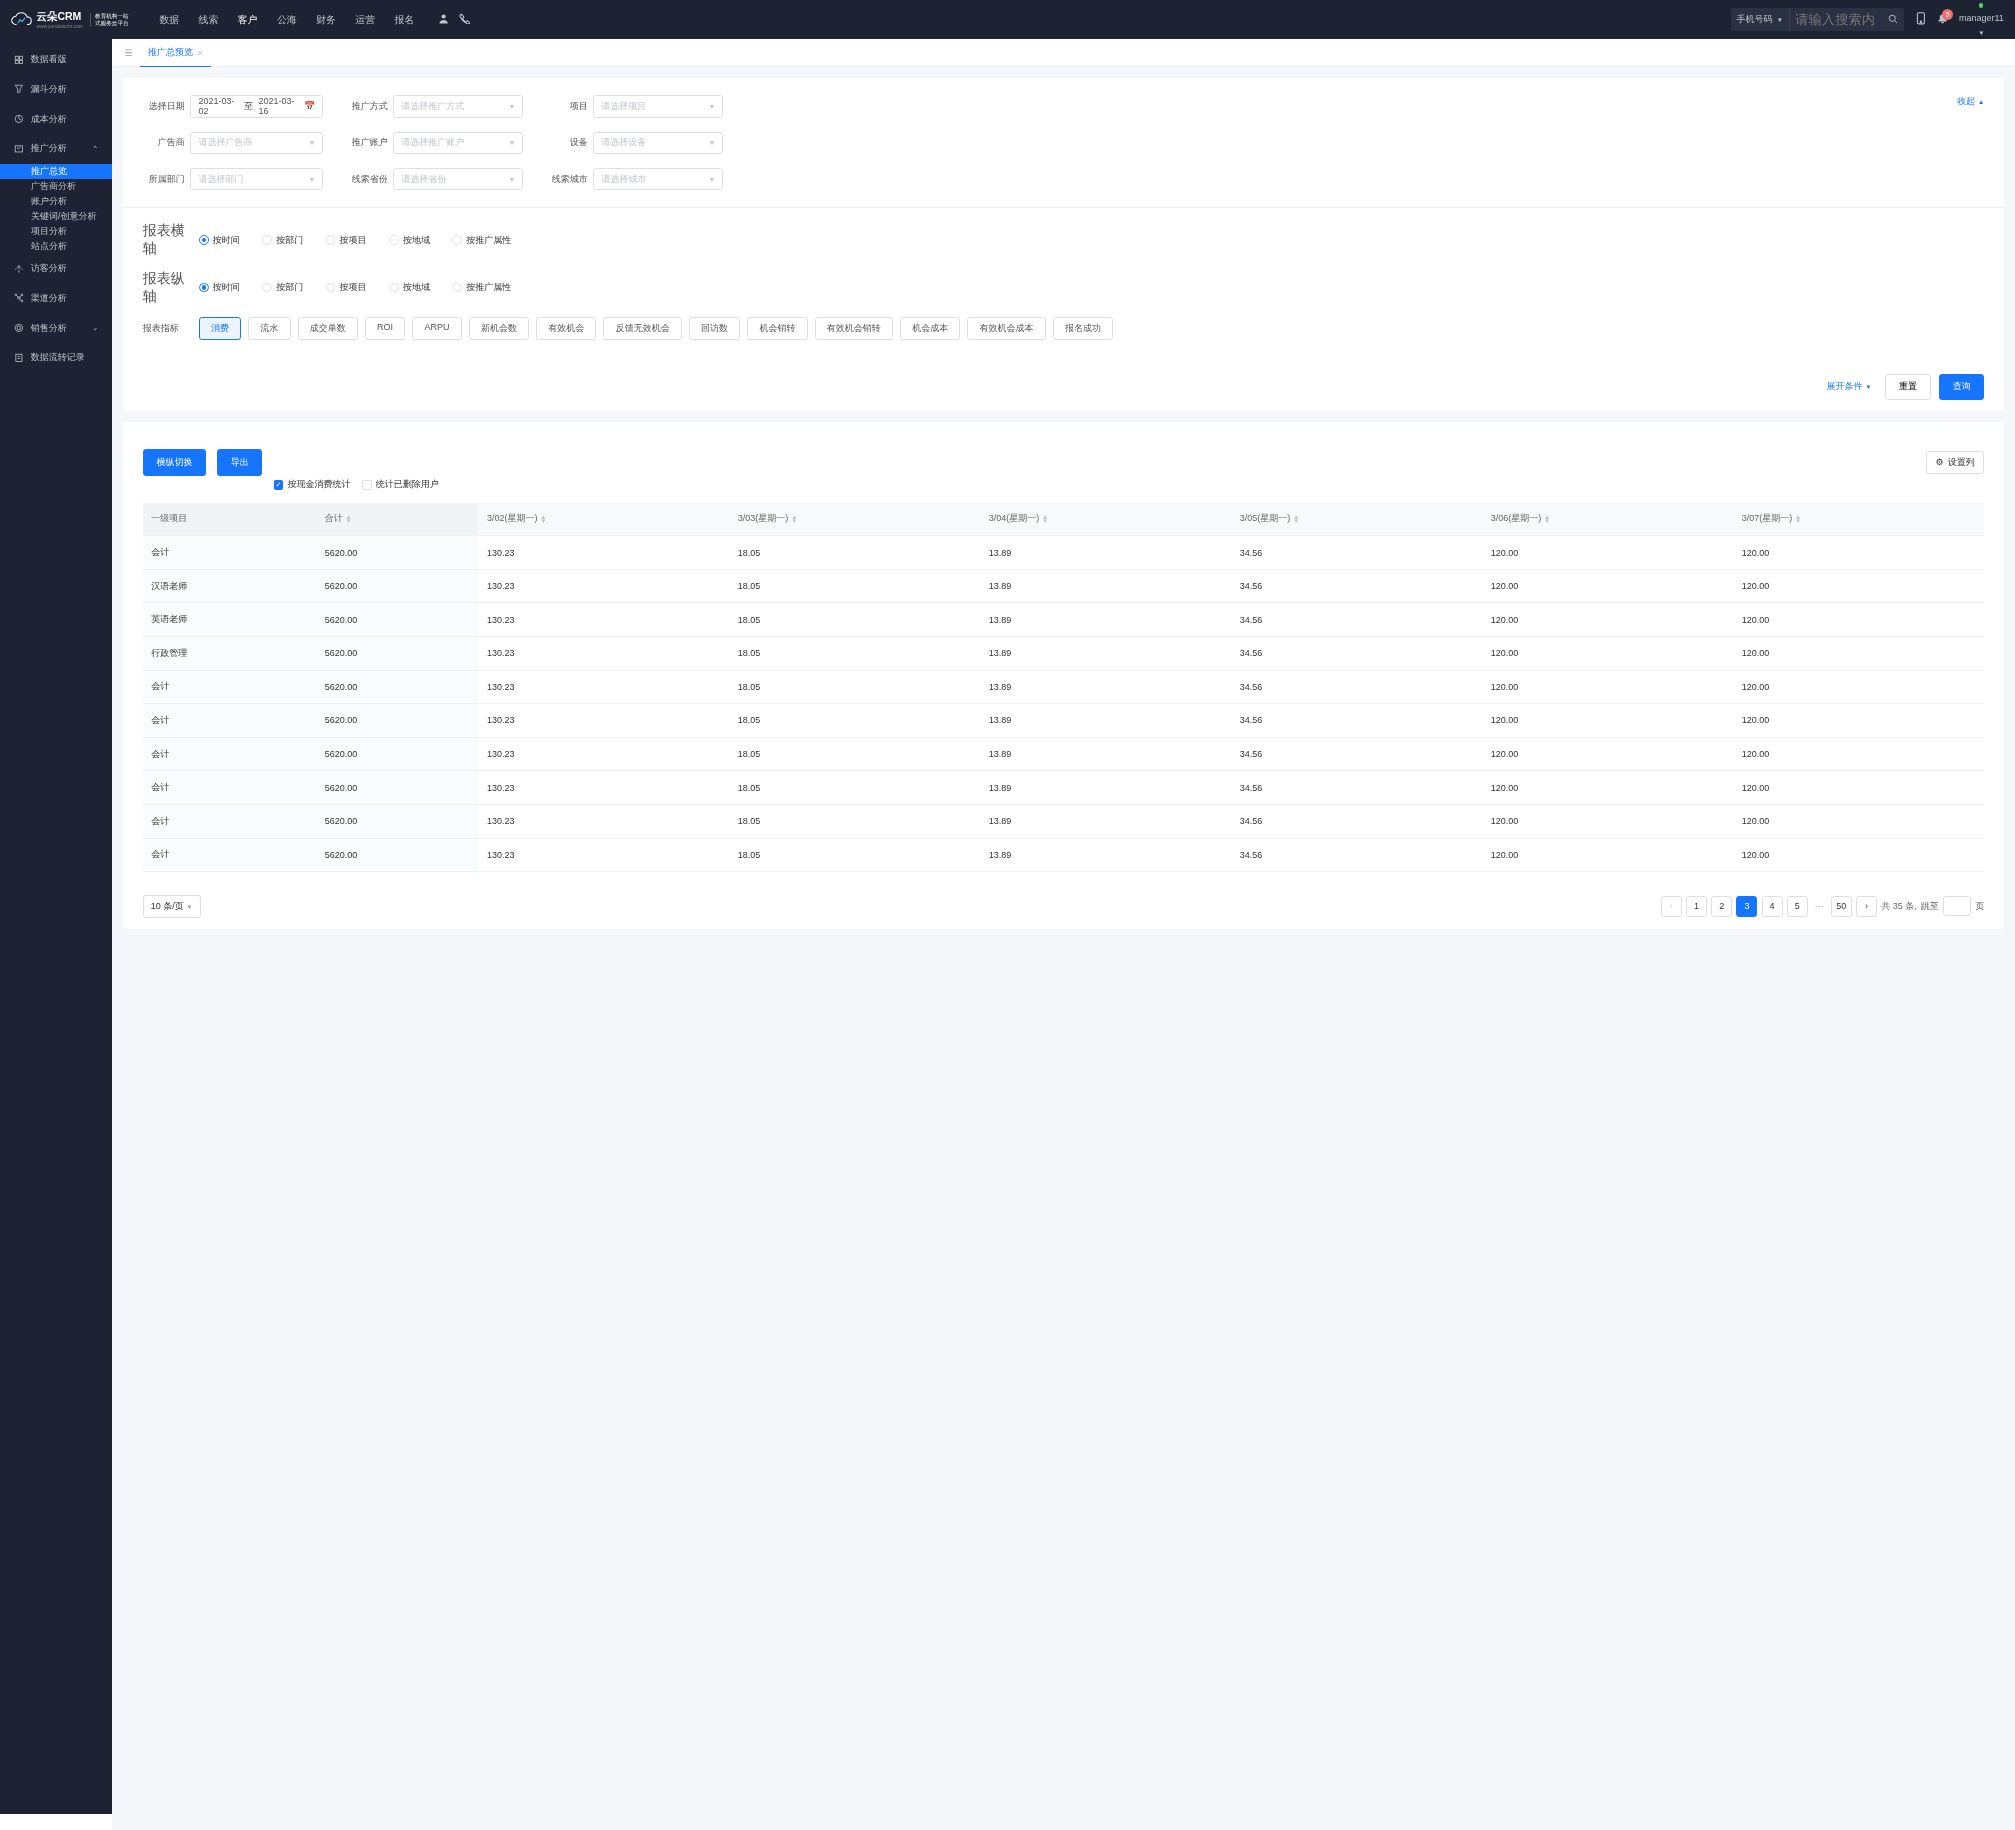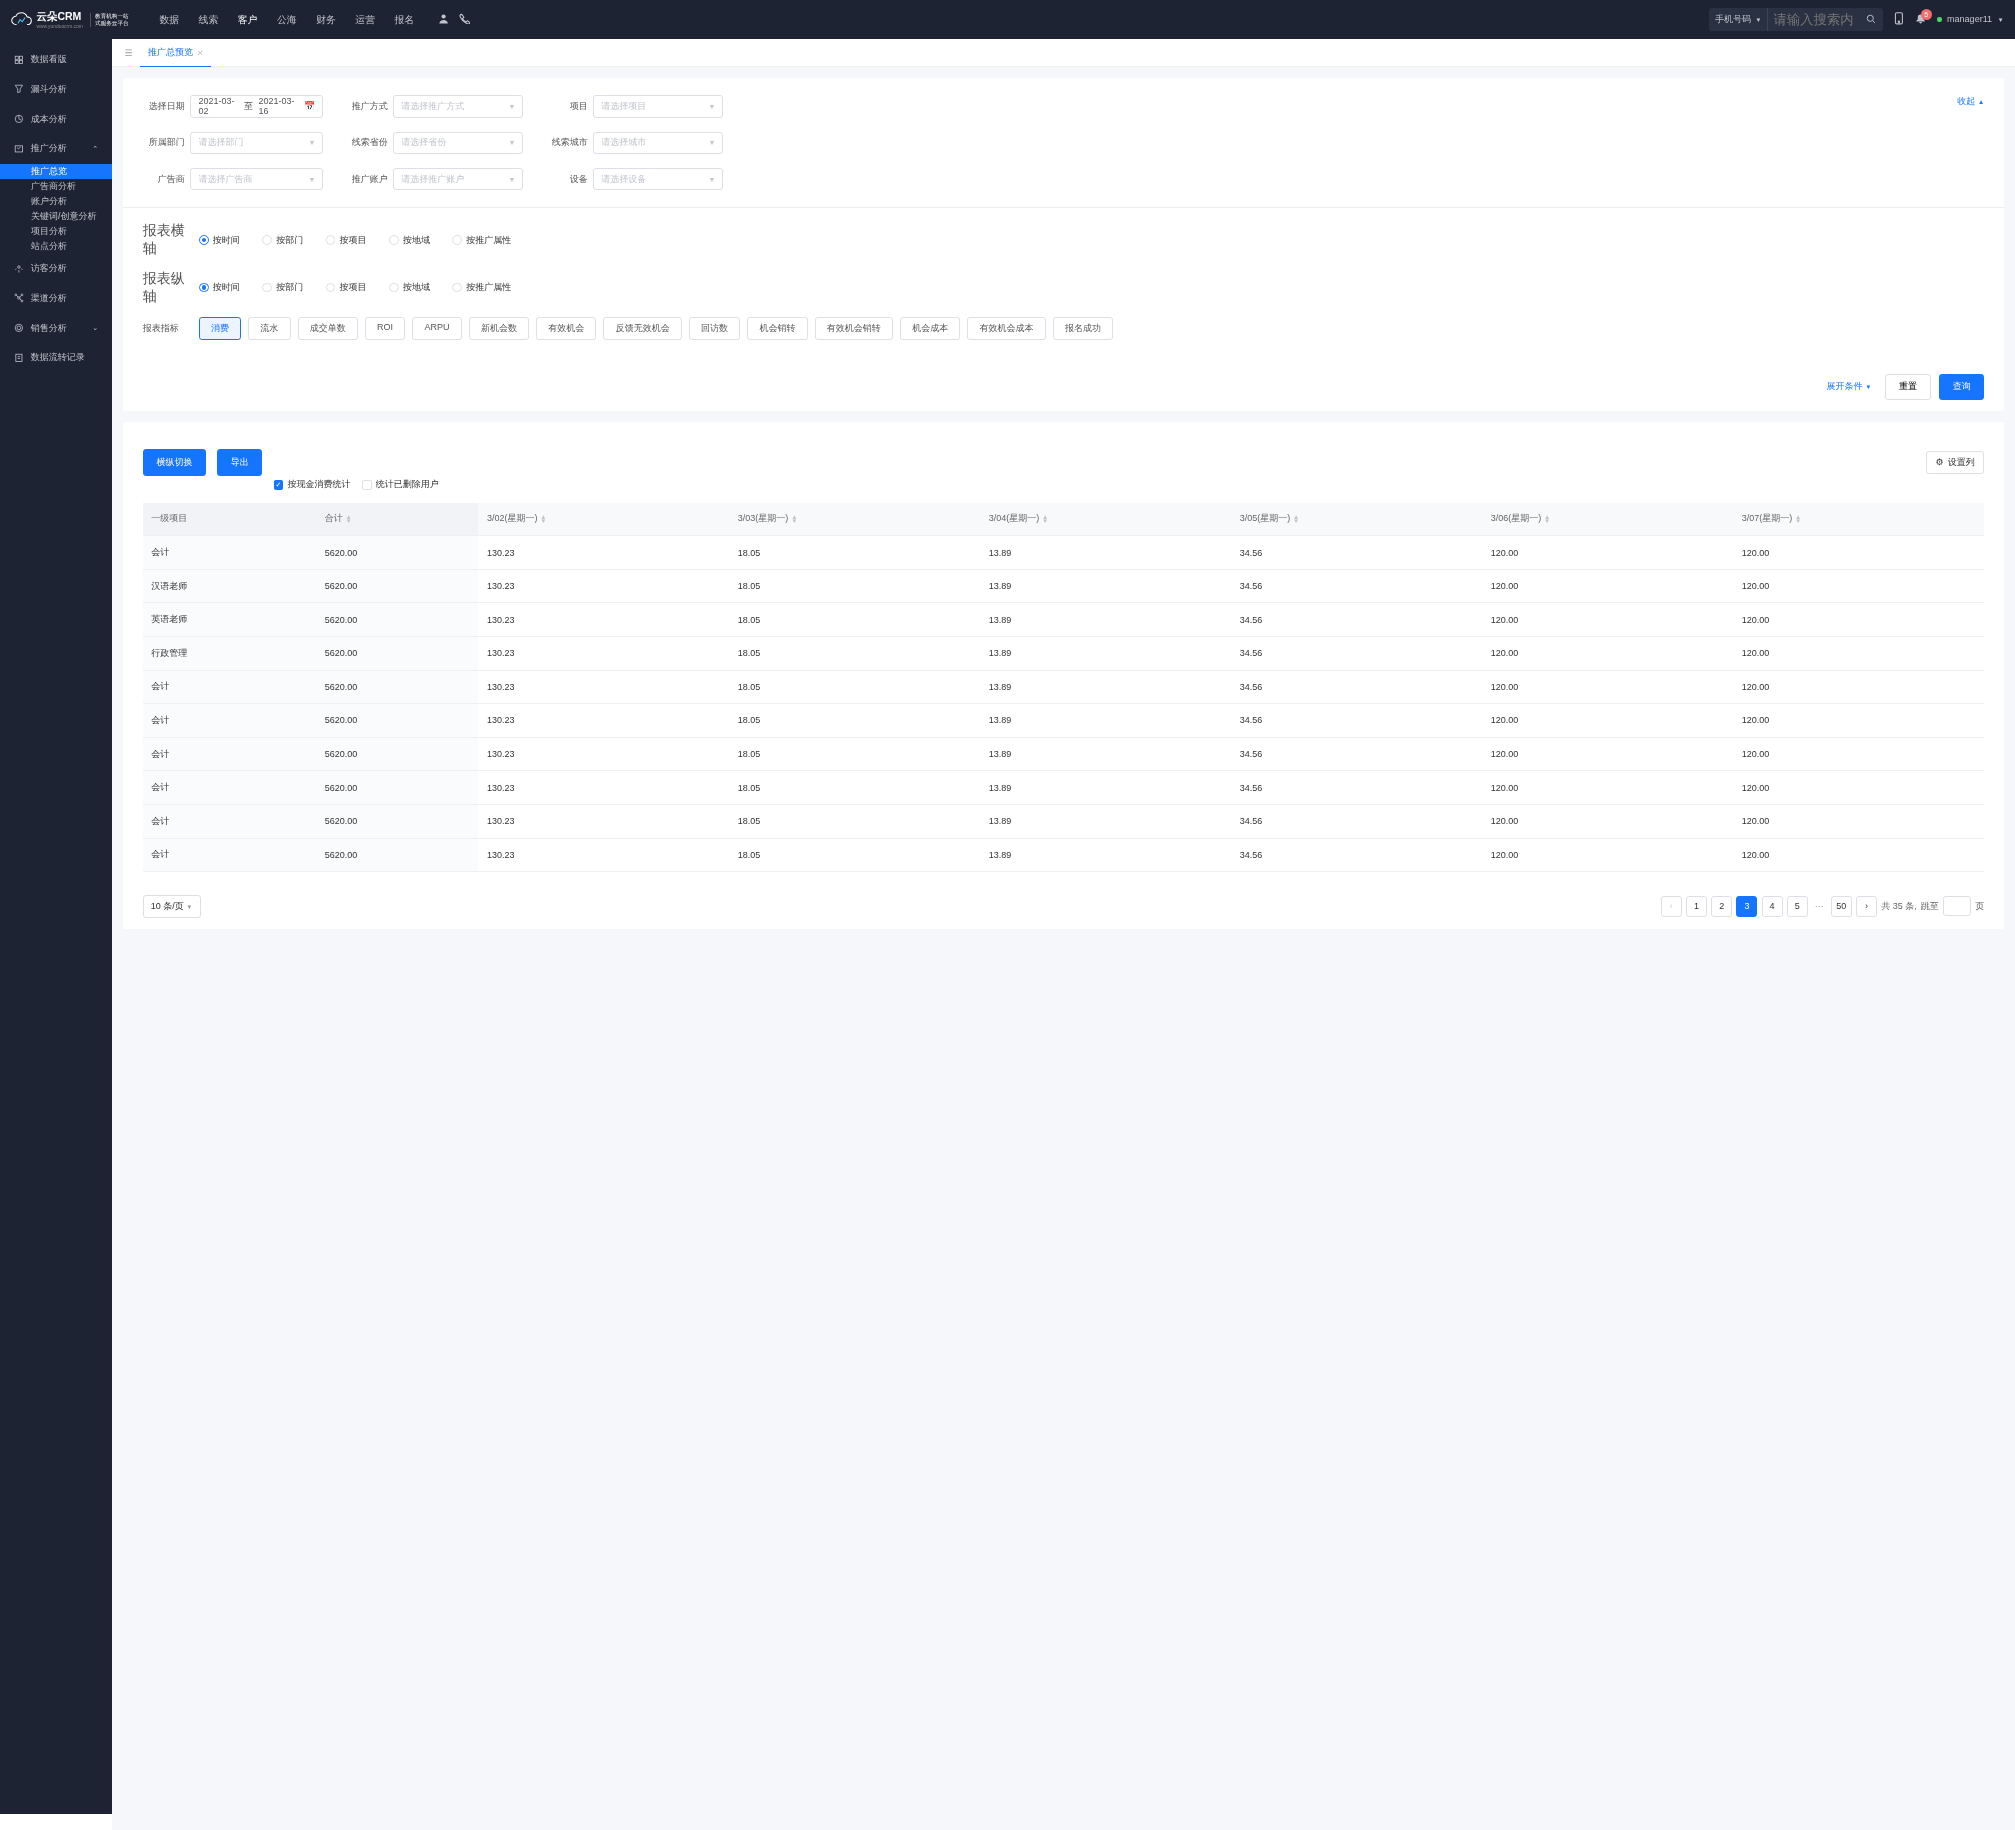--- a/index.html
+++ b/index.html
@@ -16,21 +16,21 @@
     .nav { display: flex; gap: 0; }
     .nav-item { padding: 0 9.8px; height: 39px; line-height: 39px; color: #c0c4cc; cursor: pointer; font-size: 9.8px; }
     .nav-item.active { color: #fff; }
     .header-right { margin-left: auto; display: flex; align-items: center; gap: 11.2px; }
     .search-group { display: flex; align-items: center; background: #2a3142; border-radius: 2.8px; height: 22.4px; }
     .search-select { background: transparent; border: none; color: #c0c4cc; padding: 0 5.6px; height: 22.4px; display: flex; align-items: center; font-size: 9px; border-right: 0.7px solid #3a4255; }
     .search-input { background: transparent; border: none; color: #fff; padding: 0 5.6px; height: 22.4px; width: 91px; outline: none; }
     .search-btn { color: #c0c4cc; padding: 0 7px; cursor: pointer; }
     .header-icon { color: #c0c4cc; cursor: pointer; position: relative; }
     .badge { position: absolute; top: -4.2px; right: -5.6px; background: #f56c6c; color: #fff; border-radius: 5.6px; min-width: 11.2px; height: 11.2px; font-size: 7px; line-height: 11.2px; text-align: center; padding: 0 2.8px; }
-    .user { display: flex; align-items: center; gap: 5.6px; color: #c0c4cc; cursor: pointer; }
+    .user { display: flex; align-items: center; gap: 5.6px; color: #c0c4cc; cursor: pointer; flex-direction: column; }
     .user-dot { width: 4.2px; height: 4.2px; border-radius: 50%; background: #48d767; }
     
     .sidebar {
       position: fixed; top: 39px; left: 0; bottom: 16px; width: 112px;
       background: #1d2332; color: #c0c4cc; overflow-y: auto; padding-top: 5.6px;
     }
     .side-item { display: flex; align-items: center; gap: 7px; padding: 8.4px 14px; cursor: pointer; font-size: 9px; }
     .side-item.expandable { justify-content: space-between; }
     .side-item-content { display: flex; align-items: center; gap: 7px; }
     .side-sub { padding-left: 31px; }
@@ -328,60 +328,60 @@
                 <span class="select-arrow">▼</span>
               </div>
           </div>
           <span class="collapse-link">
               <span>收起</span> 
               <span style="font-size:6.3px">▲</span>
             </span>
         </div>
         <div class="filter-row">
           <div class="filter-item">
+            <span class="filter-label">广告商</span>
+            <div class="select-box" style="width:133px">
+                <span>请选择广告商</span>
+                <span class="select-arrow">▼</span>
+              </div>
+          </div>
+          <div class="filter-item">
+            <span class="filter-label">推广账户</span>
+            <div class="select-box">
+                <span>请选择推广账户</span>
+                <span class="select-arrow">▼</span>
+              </div>
+          </div>
+          <div class="filter-item">
+            <span class="filter-label">设备</span>
+            <div class="select-box">
+                <span>请选择设备</span>
+                <span class="select-arrow">▼</span>
+              </div>
+          </div>
+        </div>
+        <div class="filter-row">
+          <div class="filter-item">
             <span class="filter-label">所属部门</span>
             <div class="select-box" style="width:133px">
                 <span>请选择部门</span>
                 <span class="select-arrow">▼</span>
               </div>
           </div>
           <div class="filter-item">
             <span class="filter-label">线索省份</span>
             <div class="select-box">
                 <span>请选择省份</span>
                 <span class="select-arrow">▼</span>
               </div>
           </div>
           <div class="filter-item">
             <span class="filter-label">线索城市</span>
             <div class="select-box">
                 <span>请选择城市</span>
-                <span class="select-arrow">▼</span>
-              </div>
-          </div>
-        </div>
-        <div class="filter-row">
-          <div class="filter-item">
-            <span class="filter-label">广告商</span>
-            <div class="select-box" style="width:133px">
-                <span>请选择广告商</span>
-                <span class="select-arrow">▼</span>
-              </div>
-          </div>
-          <div class="filter-item">
-            <span class="filter-label">推广账户</span>
-            <div class="select-box">
-                <span>请选择推广账户</span>
-                <span class="select-arrow">▼</span>
-              </div>
-          </div>
-          <div class="filter-item">
-            <span class="filter-label">设备</span>
-            <div class="select-box">
-                <span>请选择设备</span>
                 <span class="select-arrow">▼</span>
               </div>
           </div>
         </div>
       </div>
 
       <div class="radio-section">
         <div class="radio-row">
           <span class="radio-row-label">报表横轴</span>
           <div class="radio-group" id="x-radios">

